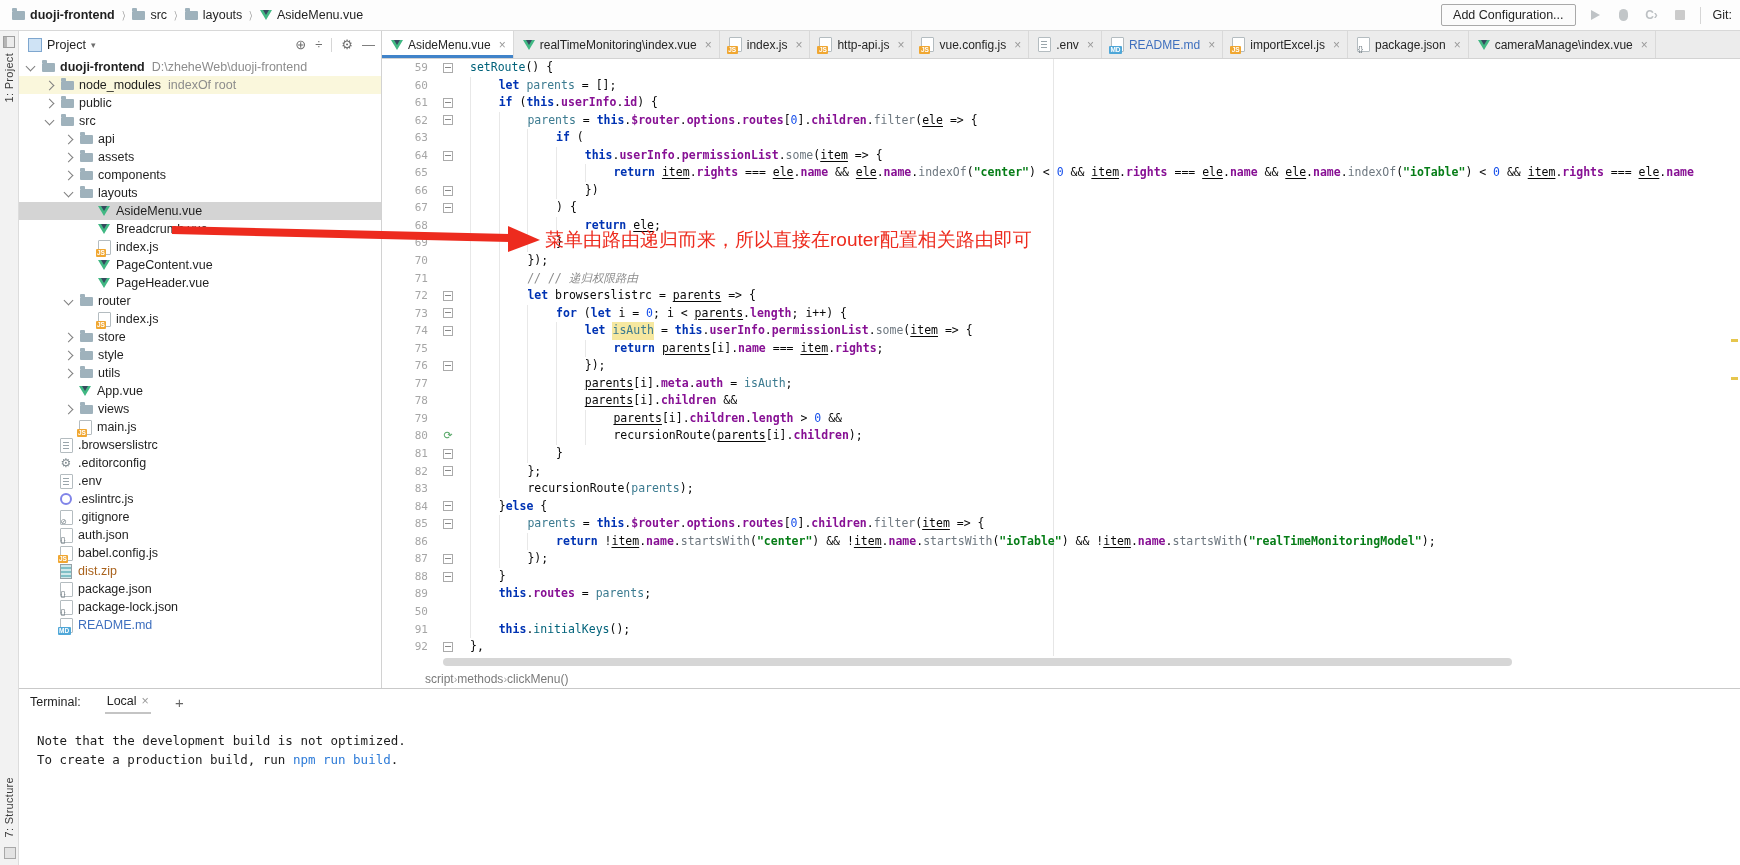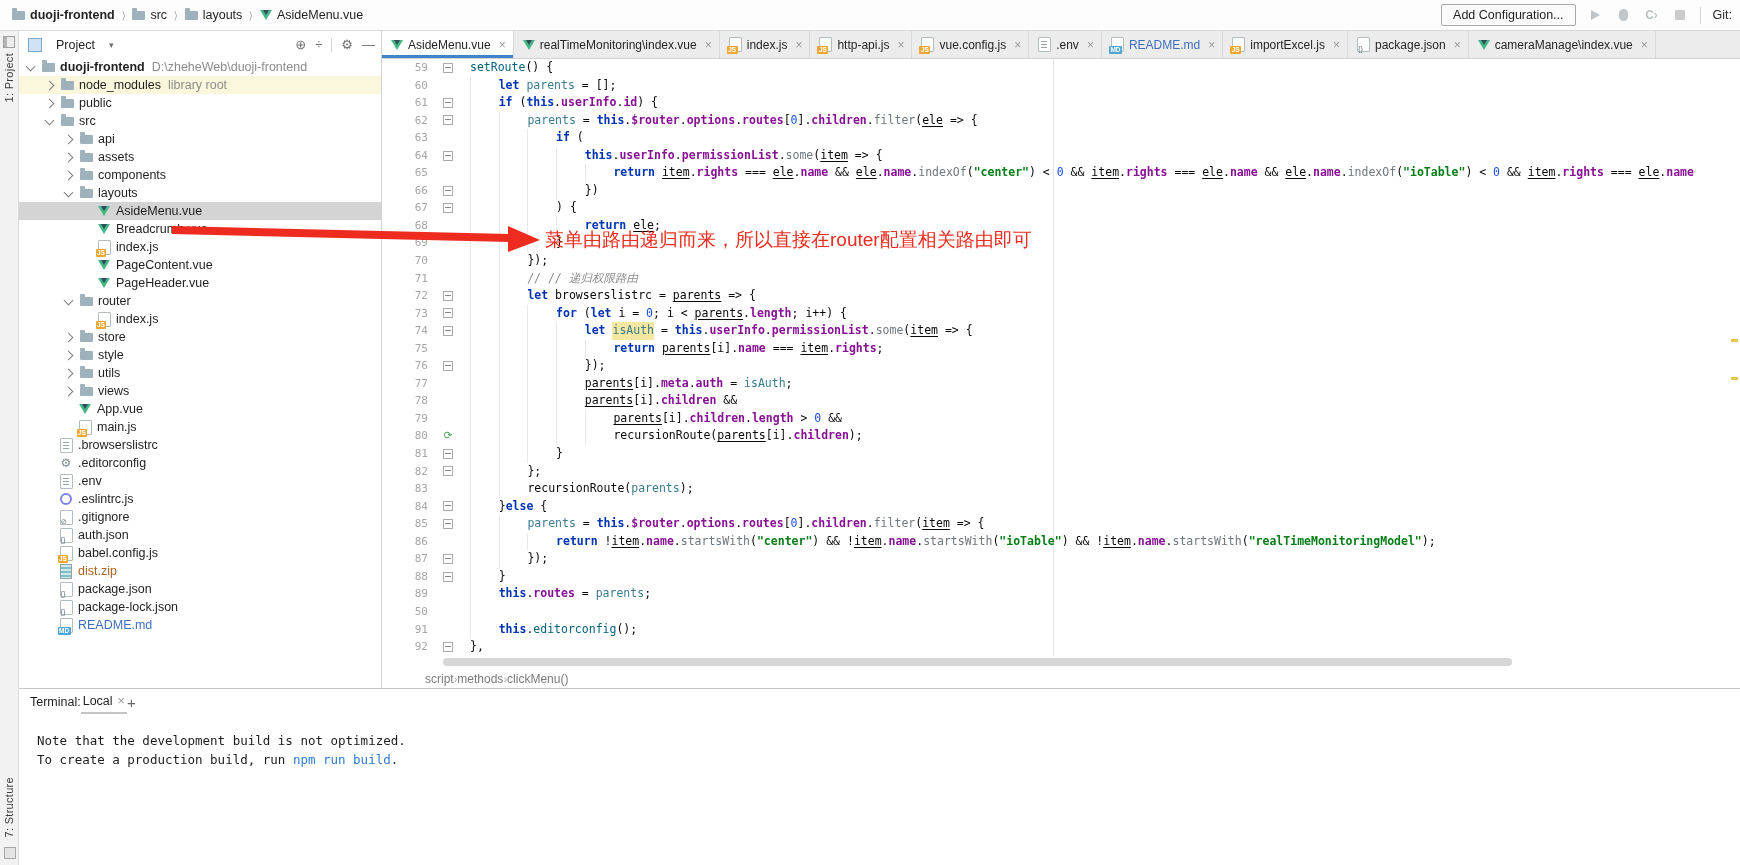--- a/index.html
+++ b/index.html
@@ -30,21 +30,21 @@
   .stripe-top{position:absolute;top:5px;left:0;width:18px;display:flex;flex-direction:column;align-items:center;gap:5px;}
   .stripe-bottom{position:absolute;bottom:28px;left:0;width:18px;display:flex;flex-direction:column;align-items:center;}
   .stripe-ico{width:10px;height:10px;border:1px solid #9e9e9e;background:linear-gradient(90deg,#b5b5b5 3px,#ececec 3px);}
   .stripe-corner{position:absolute;bottom:6px;left:4px;width:10px;height:10px;border:1px solid #a8a8a8;background:#e3e3e3;}
 
   .center-col{flex:1;display:flex;flex-direction:column;min-width:0;}
   .upper{display:flex;height:657px;min-height:0;}
 
   
   .project-panel{width:362px;flex:none;border-right:1px solid #d2d2d2;display:flex;flex-direction:column;background:#fff;}
-  .panel-header{height:27px;flex:none;display:flex;align-items:center;gap:14px;padding:0 6px 0 9px;}
+  .panel-header{height:27px;flex:none;display:flex;align-items:center;gap:5px;padding:0 6px 0 9px;}
   .pp-win-ico{width:12px;height:12px;border:1px solid #7fa7cf;background:#cfe3f5;flex:none;}
   .pp-title{font-size:12.5px;color:#1f1f1f;}
   .pp-caret{color:#6e6e6e;font-size:9px;}
   .pp-icons{margin-left:auto;display:flex;align-items:center;gap:9px;color:#6f6f6f;font-size:13px;}
   .tree{flex:1;overflow:hidden;position:relative;font-size:12.5px;}
   .tree-row{height:18px;display:flex;align-items:center;white-space:nowrap;}
   .tree-row.hl{background:#faf7dc;}
   .tree-row.sel{background:#d4d4d4;}
   .chev{width:6px;height:6px;border-right:1.5px solid #7f7f7f;border-bottom:1.5px solid #7f7f7f;
         transform:rotate(-45deg);margin-right:6px;flex:none;}
@@ -108,21 +108,21 @@
   .sg-hl{background:#f6e8a0;}
   .vmark{position:absolute;right:2px;width:7px;height:3px;background:#e6c64d;}
 
   .hscroll{height:12px;flex:none;position:relative;background:#fff;}
   .hthumb{position:absolute;left:61px;top:2px;width:1069px;height:8px;background:#d6d6d6;border-radius:4px;}
   .ed-breadcrumb{height:21px;flex:none;display:flex;align-items:center;padding-left:43px;font-size:12px;color:#7a7a7a;}
   .ed-breadcrumb .sep{color:#a5a5a5;font-size:11px;}
 
   
   .terminal{height:176px;flex:none;border-top:1px solid #c9c9c9;background:#fff;display:flex;flex-direction:column;}
-  .term-header{height:26px;flex:none;display:flex;align-items:center;gap:0;padding-left:11px;font-size:12.5px;}
+  .term-header{height:26px;flex:none;display:flex;align-items:center;gap:24px;padding-left:11px;font-size:12.5px;}
   .term-tab{display:flex;align-items:center;gap:5px;padding:4px 2px;border-bottom:2px solid #c4c4c4;color:#1e1e1e;}
   .term-tab .x{color:#9a9a9a;}
   .term-plus{color:#666;font-size:15px;}
   .term-body{flex:1;padding:16px 0 0 18px;font-family:"DejaVu Sans Mono","Liberation Mono",monospace;
              font-size:12.5px;line-height:19px;color:#1c1c1c;white-space:pre;}
   .tseg-link{color:#2d7bd8;}
 
   
   .annotation-svg{position:absolute;left:0;top:0;pointer-events:none;z-index:50;}
   .annotation-text{position:absolute;left:545px;top:227px;z-index:51;font-size:19px;font-weight:500;
@@ -209,21 +209,21 @@
                 </span>
                 <span class="t-label b">duoji-frontend</span>
                 <span class="t-suffix">D:\zheheWeb\duoji-frontend</span>
               </div>
               <div class="tree-row hl" style="padding-left: 27px;">
                 <span class="chev"></span>
                 <span class="t-ico">
                   <span class="ic-folder"></span>
                 </span>
                 <span class="t-label">node_modules</span>
-                <span class="t-suffix">library root</span>
+                <span class="t-suffix">indexOf root</span>
               </div>
               <div class="tree-row" style="padding-left: 27px;">
                 <span class="chev"></span>
                 <span class="t-ico">
                   <span class="ic-folder"></span>
                 </span>
                 <span class="t-label">public</span>
               </div>
               <div class="tree-row" style="padding-left: 27px;">
                 <span class="chev open"></span>
@@ -328,32 +328,32 @@
                 <span class="t-label">style</span>
               </div>
               <div class="tree-row" style="padding-left: 46px;">
                 <span class="chev"></span>
                 <span class="t-ico">
                   <span class="ic-folder"></span>
                 </span>
                 <span class="t-label">utils</span>
               </div>
               <div class="tree-row" style="padding-left: 46px;">
+                <span class="chev-sp"></span>
+                <span class="t-ico">
+                  <span class="ic-vue"></span>
+                </span>
+                <span class="t-label">App.vue</span>
+              </div>
+              <div class="tree-row" style="padding-left: 46px;">
                 <span class="chev"></span>
                 <span class="t-ico">
                   <span class="ic-folder"></span>
                 </span>
                 <span class="t-label">views</span>
-              </div>
-              <div class="tree-row" style="padding-left: 46px;">
-                <span class="chev-sp"></span>
-                <span class="t-ico">
-                  <span class="ic-vue"></span>
-                </span>
-                <span class="t-label">App.vue</span>
               </div>
               <div class="tree-row" style="padding-left: 46px;">
                 <span class="chev-sp"></span>
                 <span class="t-ico">
                   <span class="ic-page">
                     <span class="badge">JS</span>
                   </span>
                 </span>
                 <span class="t-label">main.js</span>
               </div>
@@ -543,21 +543,21 @@
               <div class="code-line"><span class="ln">81</span><span class="gut"><span class="fold-box"></span></span><span class="ctext"><span class="guide"></span><span class="guide"></span><span class="guide"></span><span class="sg-pl">}</span></span></div>
               <div class="code-line"><span class="ln">82</span><span class="gut"><span class="fold-box"></span></span><span class="ctext"><span class="guide"></span><span class="guide"></span><span class="sg-pl">};</span></span></div>
               <div class="code-line"><span class="ln">83</span><span class="gut"></span><span class="ctext"><span class="guide"></span><span class="guide"></span><span class="sg-pl">recursionRoute(</span><span class="sg-loc">parents</span><span class="sg-pl">);</span></span></div>
               <div class="code-line"><span class="ln">84</span><span class="gut"><span class="fold-box"></span></span><span class="ctext"><span class="guide"></span><span class="sg-pl">}</span><span class="sg-kw">else</span><span class="sg-pl"> {</span></span></div>
               <div class="code-line"><span class="ln">85</span><span class="gut"><span class="fold-box"></span></span><span class="ctext"><span class="guide"></span><span class="guide"></span><span class="sg-loc">parents</span><span class="sg-pl"> = </span><span class="sg-kw">this</span><span class="sg-pl">.</span><span class="sg-prop">$router</span><span class="sg-pl">.</span><span class="sg-prop">options</span><span class="sg-pl">.</span><span class="sg-prop">routes</span><span class="sg-pl">[</span><span class="sg-num">0</span><span class="sg-pl">].</span><span class="sg-prop">children</span><span class="sg-pl">.</span><span class="sg-lib">filter</span><span class="sg-pl">(</span><span class="sg-par">item</span><span class="sg-pl"> =&gt; {</span></span></div>
               <div class="code-line"><span class="ln">86</span><span class="gut"></span><span class="ctext"><span class="guide"></span><span class="guide"></span><span class="guide"></span><span class="sg-kw">return</span><span class="sg-pl"> !</span><span class="sg-par">item</span><span class="sg-pl">.</span><span class="sg-prop">name</span><span class="sg-pl">.</span><span class="sg-lib">startsWith</span><span class="sg-pl">(</span><span class="sg-str">"center"</span><span class="sg-pl">) &amp;&amp; !</span><span class="sg-par">item</span><span class="sg-pl">.</span><span class="sg-prop">name</span><span class="sg-pl">.</span><span class="sg-lib">startsWith</span><span class="sg-pl">(</span><span class="sg-str">"ioTable"</span><span class="sg-pl">) &amp;&amp; !</span><span class="sg-par">item</span><span class="sg-pl">.</span><span class="sg-prop">name</span><span class="sg-pl">.</span><span class="sg-lib">startsWith</span><span class="sg-pl">(</span><span class="sg-str">"realTimeMonitoringModel"</span><span class="sg-pl">);</span></span></div>
               <div class="code-line"><span class="ln">87</span><span class="gut"><span class="fold-box"></span></span><span class="ctext"><span class="guide"></span><span class="guide"></span><span class="sg-pl">});</span></span></div>
               <div class="code-line"><span class="ln">88</span><span class="gut"><span class="fold-box"></span></span><span class="ctext"><span class="guide"></span><span class="sg-pl">}</span></span></div>
               <div class="code-line"><span class="ln">89</span><span class="gut"></span><span class="ctext"><span class="guide"></span><span class="sg-kw">this</span><span class="sg-pl">.</span><span class="sg-prop">routes</span><span class="sg-pl"> = </span><span class="sg-loc">parents</span><span class="sg-pl">;</span></span></div>
               <div class="code-line"><span class="ln">50</span><span class="gut"></span><span class="ctext"><span class="guide"></span></span></div>
-              <div class="code-line"><span class="ln">91</span><span class="gut"></span><span class="ctext"><span class="guide"></span><span class="sg-kw">this</span><span class="sg-pl">.</span><span class="sg-fn">editorconfig</span><span class="sg-pl">();</span></span></div>
+              <div class="code-line"><span class="ln">91</span><span class="gut"></span><span class="ctext"><span class="guide"></span><span class="sg-kw">this</span><span class="sg-pl">.</span><span class="sg-fn">initialKeys</span><span class="sg-pl">();</span></span></div>
               <div class="code-line"><span class="ln">92</span><span class="gut"><span class="fold-box"></span></span><span class="ctext"><span class="sg-pl">},</span></span></div>
             </div>
           <div class="hscroll">
             <div class="hthumb"></div>
           </div>
           <div class="ed-breadcrumb" id="ed-crumbs">
               <span>script</span>
               <span class="sep">›</span>
               <span>methods</span>
               <span class="sep">›</span>

